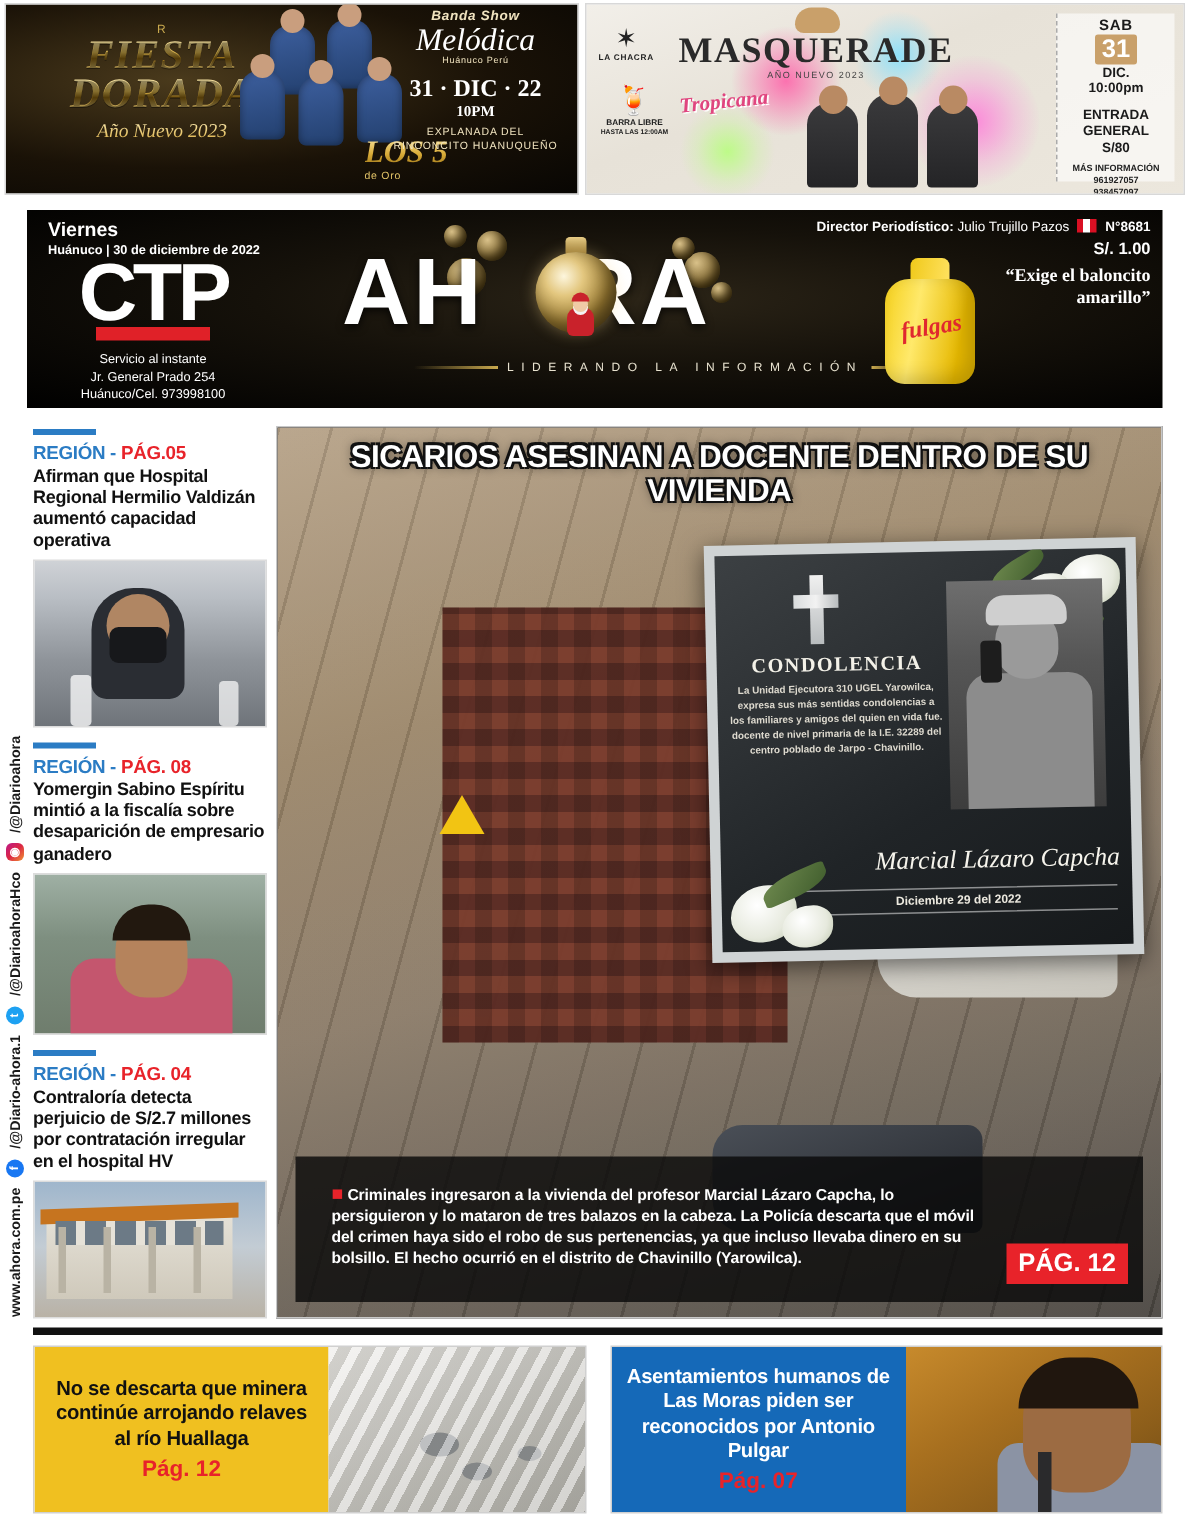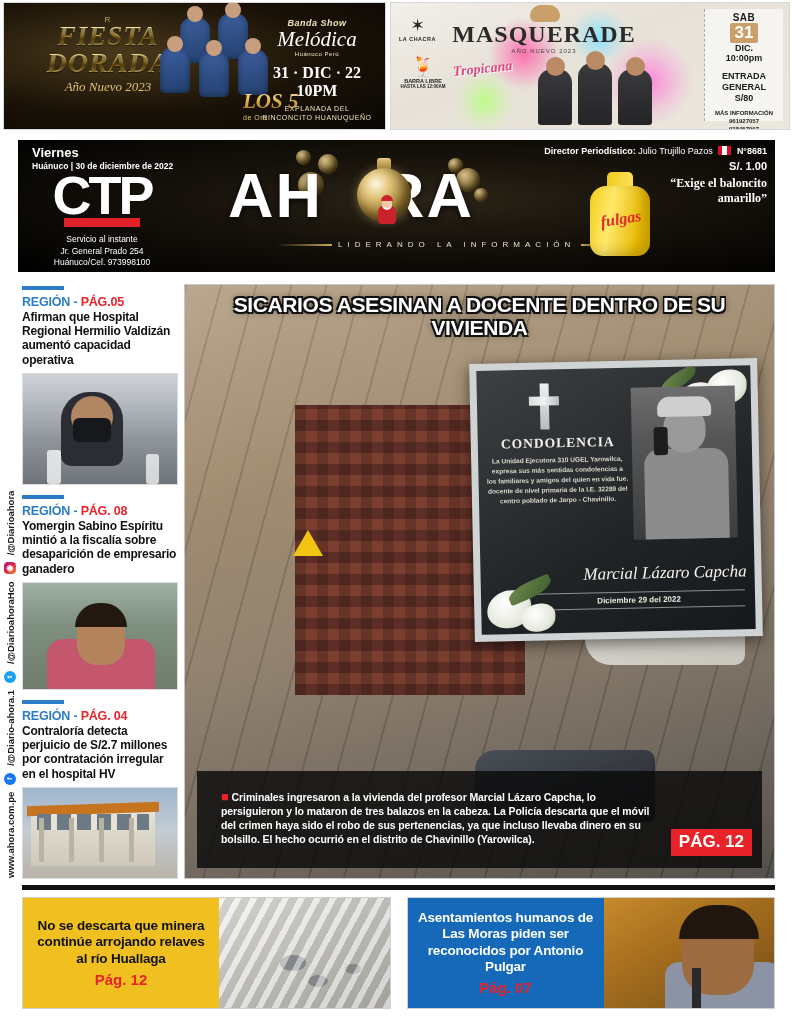--- a/index.html
+++ b/index.html
@@ -23,26 +23,26 @@
   .fd-2{font-size:28px;}
   .fd-3{font-family:"Liberation Serif",serif;font-style:italic;font-size:13px;margin-top:3px;
     background:linear-gradient(180deg,#fff1bf,#d8ac3f);-webkit-background-clip:text;background-clip:text;color:transparent;}
   .los5{position:absolute;left:196px;bottom:8px;text-align:left;margin-left:43px;}
   .los5 .l5a{font-family:"Liberation Serif",serif;font-weight:bold;font-style:italic;font-size:21px;
     background:linear-gradient(180deg,#fff0b5,#d9ab37 55%,#8c6611);-webkit-background-clip:text;background-clip:text;color:transparent;}
   .los5 .l5b{font-size:7px;color:#e3c468;letter-spacing:.5px;}
   .singers{position:absolute;left:150px;top:8px;width:140px;height:100px;}
   .sgr{position:absolute;width:30px;height:46px;background:linear-gradient(170deg,#3d5f9e,#23406f);border-radius:13px 13px 5px 5px;box-shadow:inset 0 0 6px rgba(0,0,0,.4);}
   .sgr:before{content:"";position:absolute;left:7px;top:-11px;width:16px;height:16px;border-radius:50%;background:#c99e7e;}
-  .melo{position:absolute;right:8px;top:15px;width:120px;text-align:center;color:#f0e3bf;}
+  .melo{position:absolute;right:8px;top:2px;width:120px;text-align:center;color:#f0e3bf;}
   .melo .m1{font-size:9px;font-style:italic;font-weight:bold;letter-spacing:.5px;}
   .melo .m2{font-family:"Liberation Serif",serif;font-style:italic;font-size:21px;color:#fff;line-height:1;margin:1px 0;}
   .melo .m3{font-size:6px;letter-spacing:.5px;}
   .melo .m4{font-family:"Liberation Serif",serif;font-weight:bold;font-size:16px;margin-top:7px;color:#fff;}
-  .melo .m5{font-family:"Liberation Serif",serif;font-weight:bold;font-size:16px;color:#fff;}
+  .melo .m5{font-family:"Liberation Serif",serif;font-weight:bold;font-size:10px;color:#fff;}
   .melo .m6{font-size:7px;letter-spacing:.6px;margin-top:5px;line-height:1.25;}
 
   
   .fw{position:absolute;border-radius:50%;opacity:.85;}
   .msq{position:absolute;left:0;right:92px;top:18px;text-align:center;}
   .msq .mq1{font-family:"Liberation Serif",serif;font-size:24px;letter-spacing:1px;color:#2a2a2a;font-weight:bold;}
   .msq .mq2{font-size:6px;letter-spacing:1px;color:#444;}
   .mask{position:absolute;left:50%;margin-left:-60px;top:2px;width:30px;height:17px;background:#c9a06a;border-radius:15px 15px 8px 8px;}
   .lachi{position:absolute;left:8px;top:12px;text-align:center;color:#222;}
   .lachi .lg{font-size:17px;}

